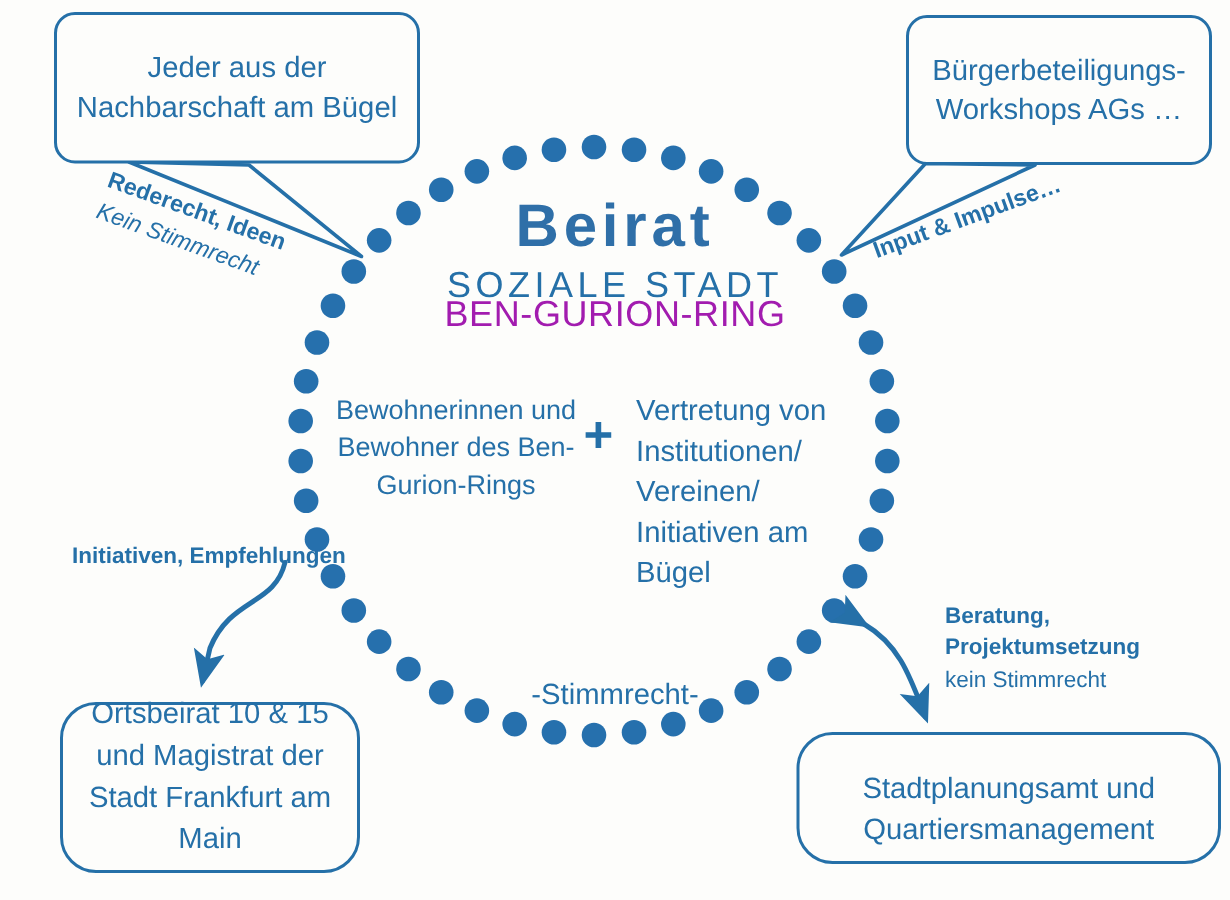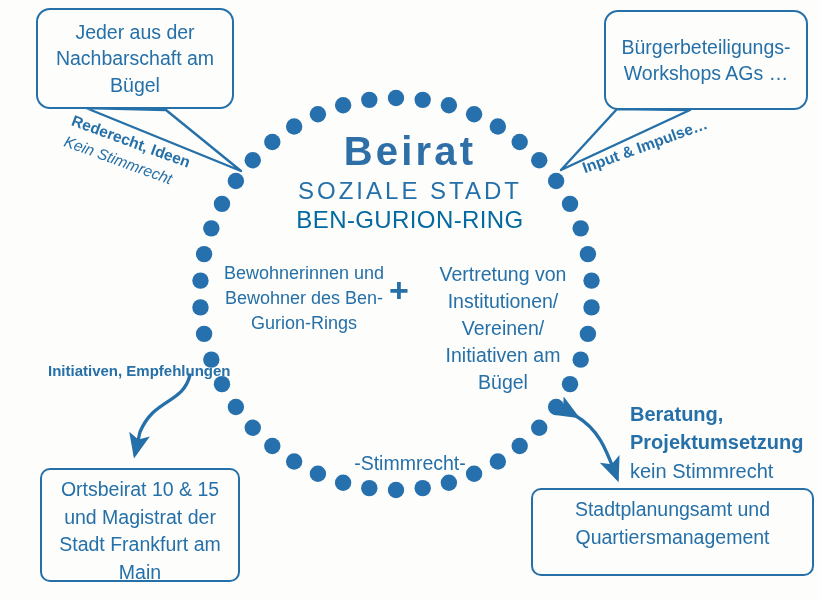--- a/index.html
+++ b/index.html
@@ -43,35 +43,35 @@
     align-items: center;
     justify-content: center;
     text-align: center;
     color: #2570a8;
     font-size: 19.5px;
     line-height: 1.34;
     padding: 6px 10px;
     z-index: 3;
   }
   #bubble-neighbourhood {
-    left: 36px;  top: 8px;  width: 198px; height: 101px;
+    left: 36px;  top: 8px;  width: 244px; height: 101px;
   }
   #bubble-workshops {
     left: 604px; top: 10px; width: 204px; height: 100px;
   }
 
   
   .box {
     position: absolute;
     border: 2.4px solid #2570a8;
-    border-radius: 10px;
+    border-radius: 24px;
     background: #fdfdfb;
     box-sizing: border-box;
     display: flex;
-    align-items: flex-start;
+    align-items: flex-end;
     justify-content: center;
     text-align: center;
     color: #2570a8;
     font-size: 19.5px;
     line-height: 1.42;
     padding: 6px 10px;
     z-index: 3;
   }
   #box-ortsbeirat {
     left: 40px;  top: 468px; width: 200px; height: 114px;
@@ -90,35 +90,34 @@
     color: #2f6fa8;
   }
   #circle-subtitle-1 {
     left: 0; right: 0; top: 176px;
     text-align: center;
     font-size: 24px;
     letter-spacing: 3px;
     color: #2570a8;
   }
   #circle-subtitle-2 {
-    left: 0; right: 0; top: 205px;
+    left: 0; right: 0; top: 195px;
     text-align: center;
     font-size: 24px;
     letter-spacing: 0.4px;
-    color: #0369a1;
+    color: #a21caf;
   }
   #members-left {
     left: 214px; top: 261px; width: 180px;
     text-align: center;
     font-size: 18px;
     line-height: 1.38;
   }
   #members-right {
     left: 424px; top: 261px; width: 158px;
-    text-align: center;
     font-size: 19.5px;
     line-height: 1.38;
   }
   #plus-sign {
     left: 385px; top: 276px;
     width: 28px; height: 28px;
     color: #2570a8;
     font-size: 34px;
     font-weight: bold;
     line-height: 28px;
@@ -156,21 +155,21 @@
   
   #cap-abstimmungen {
     left: 48px; top: 360px;
     font-size: 15px;
     font-weight: bold;
     line-height: 1.42;
     text-align: left;
   }
   #cap-beratung {
     left: 630px; top: 400px;
-    font-size: 20px;
+    font-size: 15px;
     line-height: 1.42;
     text-align: left;
   }
   #cap-beratung .b { font-weight: bold; display: block; }
   #cap-beratung .n { font-weight: normal; display: block; }
 </style>
 </head>
 <body>
 
 <div id="stage">

